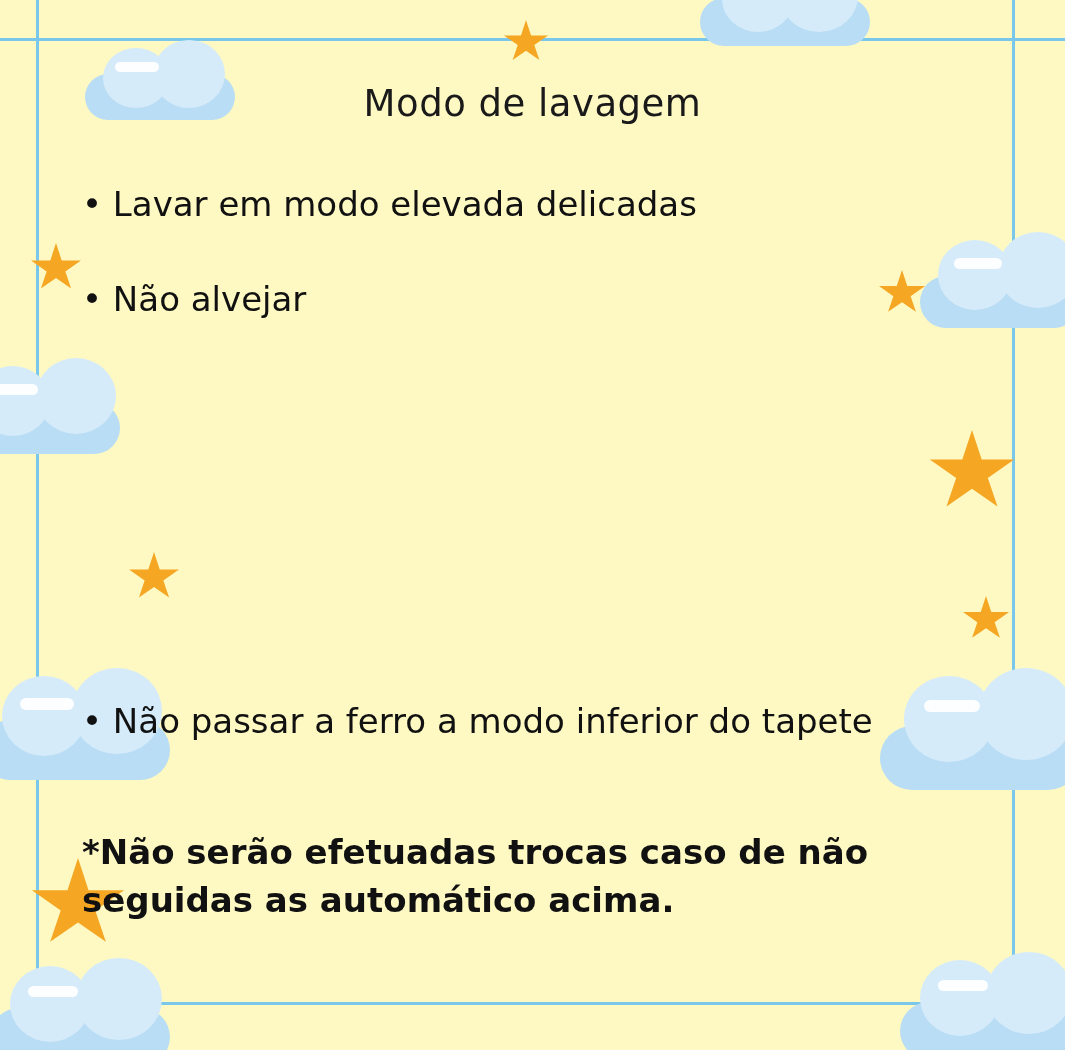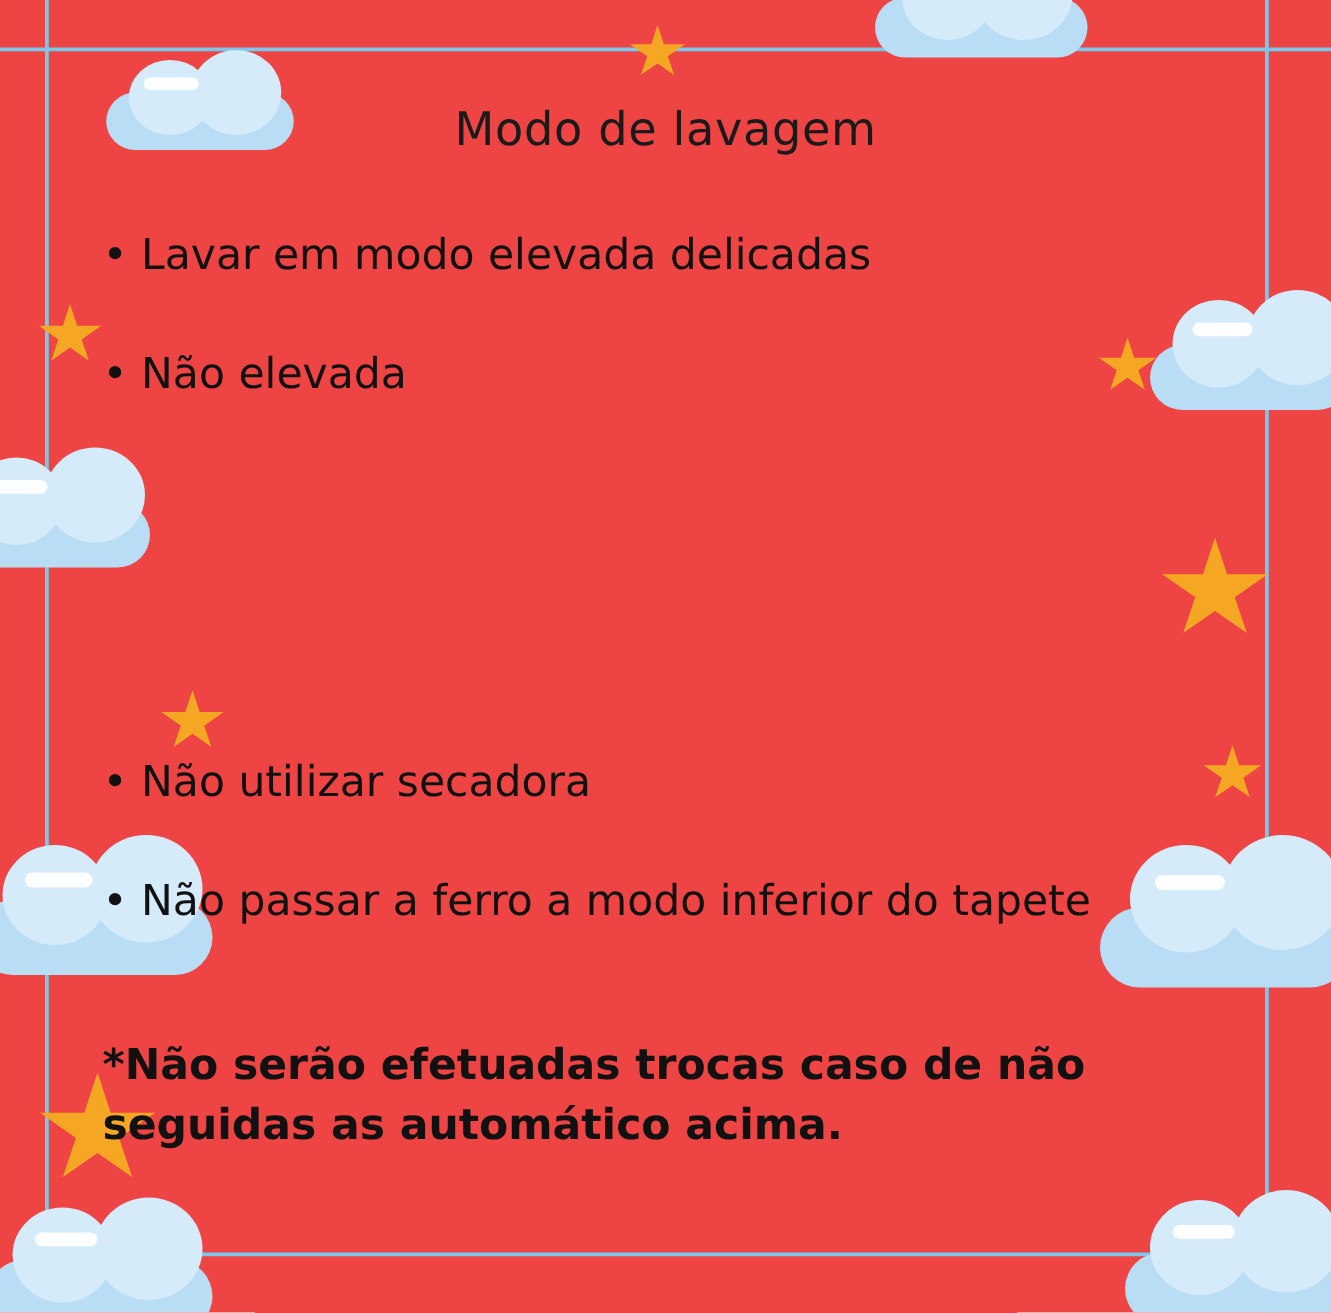--- a/index.html
+++ b/index.html
@@ -9,21 +9,21 @@
     background: #ffffff;
   }
   body {
     font-family: "DejaVu Sans", sans-serif;
   }
   .page {
     position: relative;
     width: 1065px;
     height: 1050px;
     overflow: hidden;
-    background: #ef4444;
+    background: #fef9c3;
   }
 
   
   .frame-line {
     position: absolute;
     background: #79c7ea;
   }
   .frame-top    { left: 0;    top: 38px;   width: 1065px; height: 3px; }
   .frame-bottom { left: 20px; top: 1002px; width: 1000px; height: 3px; }
   .frame-left   { left: 36px; top: 0;      width: 3px;  height: 1050px; }
@@ -172,20 +172,19 @@
   <div class="star" style="left:878px; top:270px; width:48px; height:46px;"></div>
   <div class="star" style="left:928px; top:430px; width:88px; height:84px;"></div>
   <div class="star" style="left:128px; top:552px; width:52px; height:50px;"></div>
   <div class="star" style="left:962px; top:596px; width:48px; height:46px;"></div>
   <div class="star" style="left:30px;  top:858px; width:96px; height:92px;"></div>
 
   <div class="content">
     <div class="doc-title">Modo de lavagem</div>
 
     <div class="item i1">• Lavar em modo elevada delicadas</div>
-    <div class="item i2">• Não elevada</div>
-    <div class="item i4">• Não utilizar secadora</div>
+    <div class="item i2">• Não alvejar</div>
     <div class="item i5">• Não passar a ferro a modo inferior do tapete</div>
 
     <div class="note">*Não serão efetuadas trocas caso de não seguidas as automático acima.</div>
   </div>
 
 </div>
 
 </body></html>

